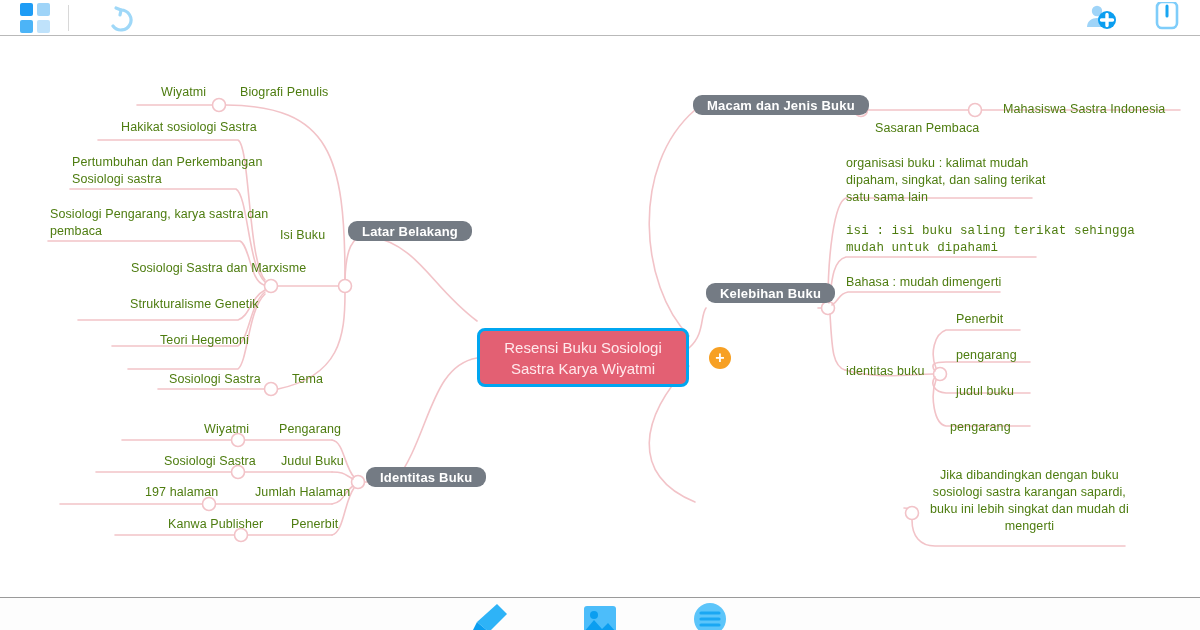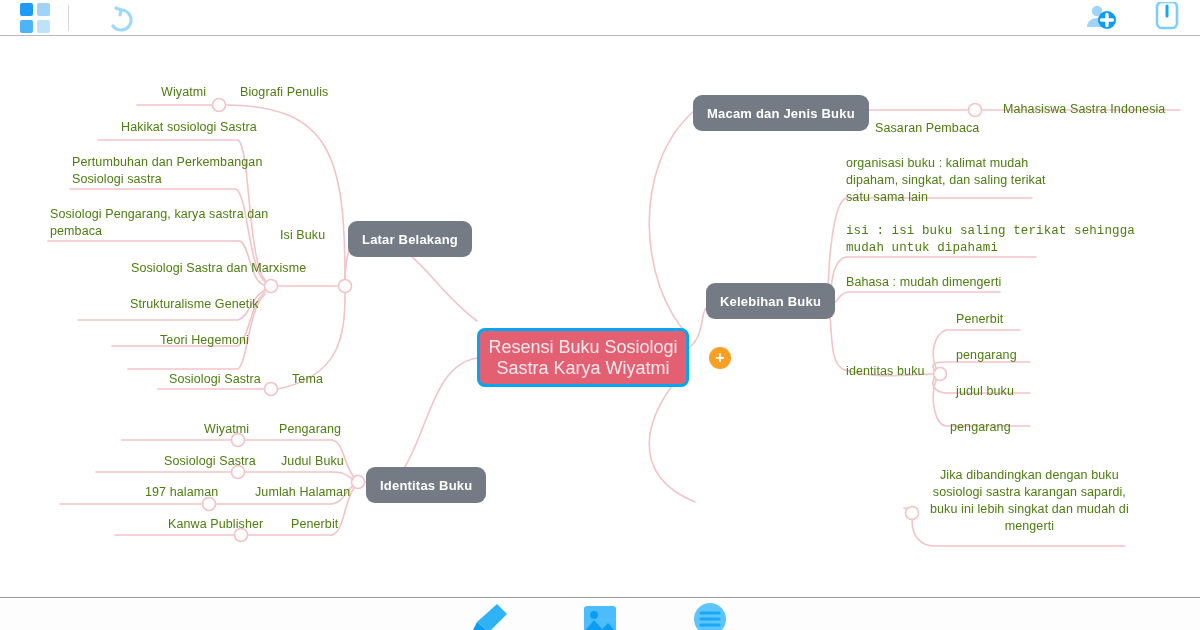--- a/index.html
+++ b/index.html
@@ -48,28 +48,28 @@
   
   .lbl {
     position:absolute; color:#4d7c0f; font-size:12.5px; line-height:17px;
     white-space:pre; letter-spacing:.1px;
   }
 
   .pill {
     position:absolute; background:#747b84; color:#ffffff;
     border-radius:9px; font-size:13px; font-weight:bold;
     display:flex; align-items:center; justify-content:center;
-    padding:0 14px; height:36px; letter-spacing:.2px; cursor:pointer;
+    padding:0 14px; height:20px; letter-spacing:.2px; cursor:pointer;
   }
 
   #root-node {
     position:absolute; left:477px; top:292px; width:212px; height:59px;
     background:#e36073; border:3px solid #00a6f0; border-radius:8px;
     display:flex; align-items:center; justify-content:center;
-    color:#ffe9ec; font-size:18px; line-height:21px; text-align:center;
+    color:#ffe9ec; font-size:15px; line-height:21px; text-align:center;
     cursor:pointer;
   }
   #root-node span { display:block; }
 
   #add-child-button {
     position:absolute; left:709px; top:311px; width:22px; height:22px;
     border-radius:50%; background:#f7a023; color:#fff;
     display:flex; align-items:center; justify-content:center;
     font-size:16px; line-height:1; font-weight:bold; cursor:pointer;
     box-shadow:0 0 0 2px #fff;

